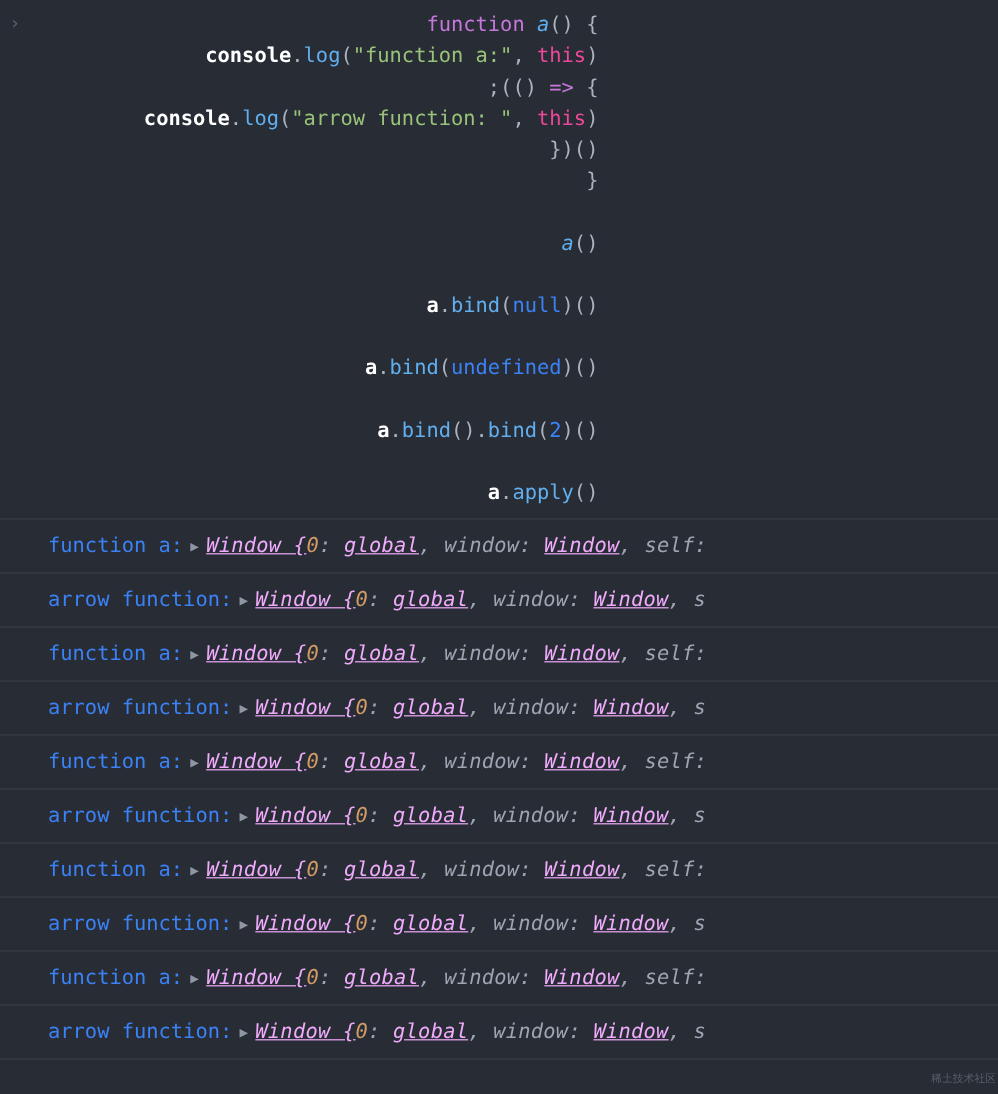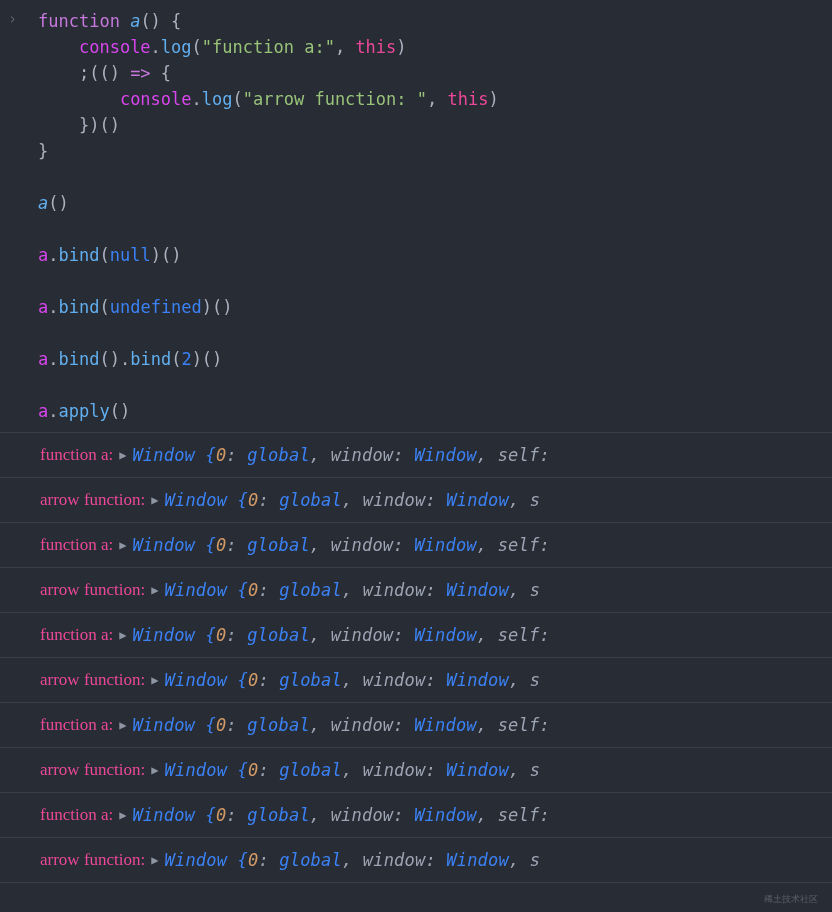--- a/index.html
+++ b/index.html
@@ -25,67 +25,67 @@
     width: 30px;
     color: #5c6370;
     font-size: 15px;
     padding-top: 2px;
     user-select: none;
   }
   .code {
     white-space: pre;
     line-height: 26px;
     padding-bottom: 8px;
+    text-align: right;
   }
   
   .kw { color: #c678dd; }
   .fn { color: #61afef; font-style: italic; }
   .mth { color: #61afef; }
   .str { color: #98c379; }
   .this { color: #ec4899; }
   .null { color: #3b82f6; }
   .pl { color: #abb2bf; }
   .arrow { color: #c678dd; }
-  .prop { color: #d946ef; }
+  .prop { color: #ffffff; font-weight: bold; }
 
   .log-lines {
     display: flex;
     flex-direction: column;
   }
   .log-line {
     display: flex;
     align-items: center;
     border-bottom: 1px solid #3b4048;
     padding: 8px 0 8px 40px;
     font-size: 17px;
     height: 45px;
     white-space: nowrap;
     overflow: hidden;
   }
   .log-line .label {
-    color: #ec4899;
-    font-family: Liberation Serif, serif;
+    color: #3b82f6;
   }
   .log-line .tri {
     color: #8f96a3;
     font-size: 12px;
     display: inline-block;
     margin: 0 6px 0 6px;
   }
   .log-line .obj {
     font-style: italic;
     color: #abb2bf;
     letter-spacing: 0.2px;
   }
   .obj .num { color: #d19a66; font-style: italic; }
   .obj .key { color: #9da5b4; font-style: italic; }
-  .obj .val { color: #3b82f6; font-style: italic; }
+  .obj .val { color: #f0abfc; font-style: italic; text-decoration: underline; }
   .watermark {
     position: absolute;
-    right: 14px;
+    right: 2px;
     bottom: 6px;
     font-size: 9px;
     color: #5a5f6a;
     font-family: Liberation Sans, sans-serif;
   }
 </style>
 </head>
 <body>
 
 <div class="console">

